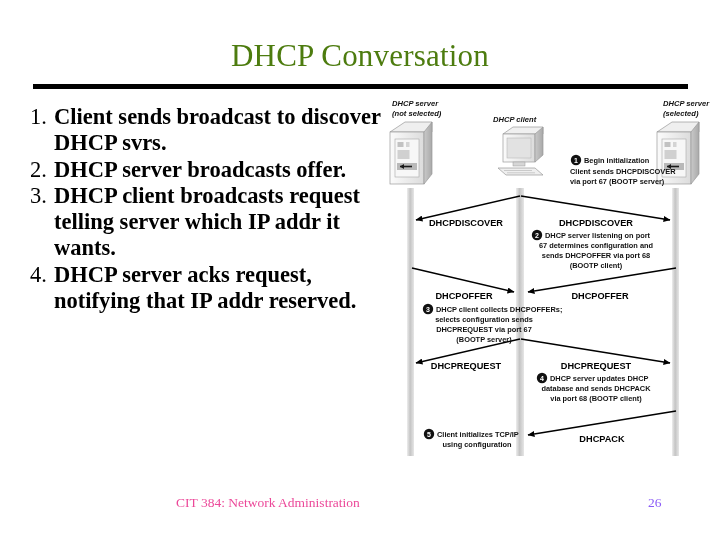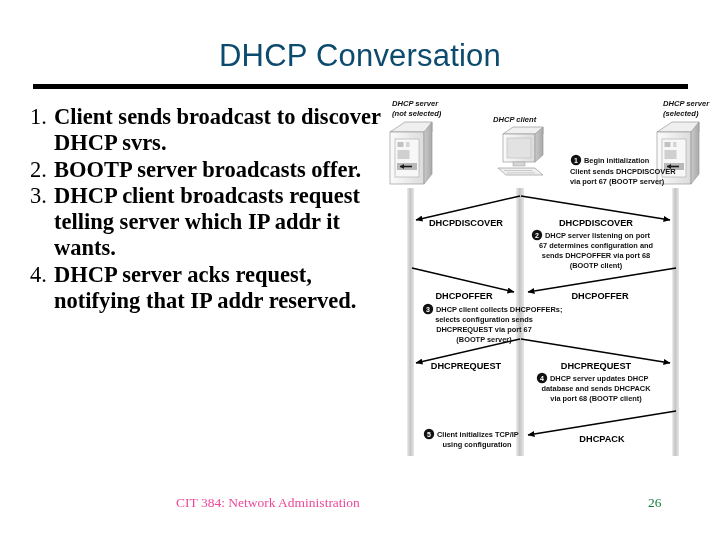--- a/index.html
+++ b/index.html
@@ -16,25 +16,25 @@
     overflow: hidden;
   }
 
   
   #slide-title {
     position: absolute;
     top: 38px;
     left: 0;
     width: 720px;
     text-align: center;
-    font-family: Liberation Sans, sans-serif;
+    font-family: Liberation Serif, serif;
     font-size: 31px;
     line-height: 36px;
     letter-spacing: 0.2px;
-    color: #0c4a6e;
+    color: #4d7c0f;
   }
   #title-rule {
     position: absolute;
     top: 84px;
     left: 33px;
     width: 655px;
     height: 5px;
     background: #000;
   }
 
@@ -87,37 +87,37 @@
     font-family: "Liberation Serif", serif;
     font-size: 13.5px;
     color: #ec4899;
   }
   #footer-page {
     position: absolute;
     left: 648px;
     top: 495px;
     font-family: "Liberation Serif", serif;
     font-size: 13.5px;
-    color: #15803d;
+    color: #8b5cf6;
   }
 </style>
 </head>
 <body>
 
 <div id="slide-title">DHCP Conversation</div>
 <div id="title-rule"></div>
 
 <ol id="bullet-list">
   <li class="bullet-item">
     <span class="bullet-num">1.</span>
     <span class="bullet-text">Client sends broadcast to discover DHCP svrs.</span>
   </li>
   <li class="bullet-item">
     <span class="bullet-num">2.</span>
-    <span class="bullet-text">BOOTP server broadcasts offer.</span>
+    <span class="bullet-text">DHCP server broadcasts offer.</span>
   </li>
   <li class="bullet-item">
     <span class="bullet-num">3.</span>
     <span class="bullet-text">DHCP client broadcasts request telling server which IP addr it wants.</span>
   </li>
   <li class="bullet-item">
     <span class="bullet-num">4.</span>
     <span class="bullet-text">DHCP server acks request, notifying that IP addr reserved.</span>
   </li>
 </ol>

